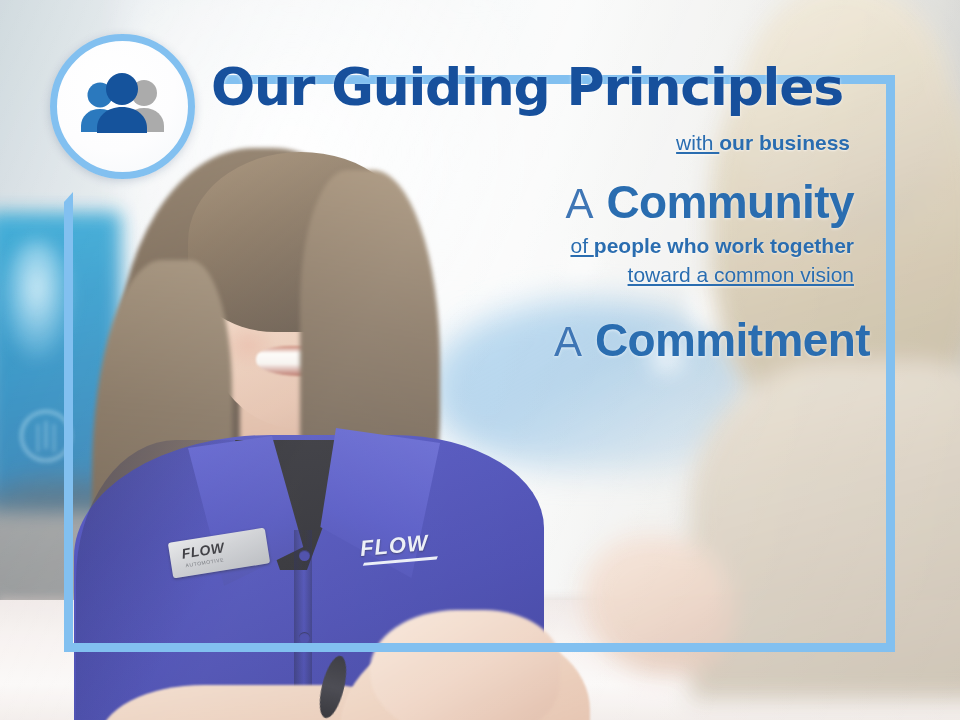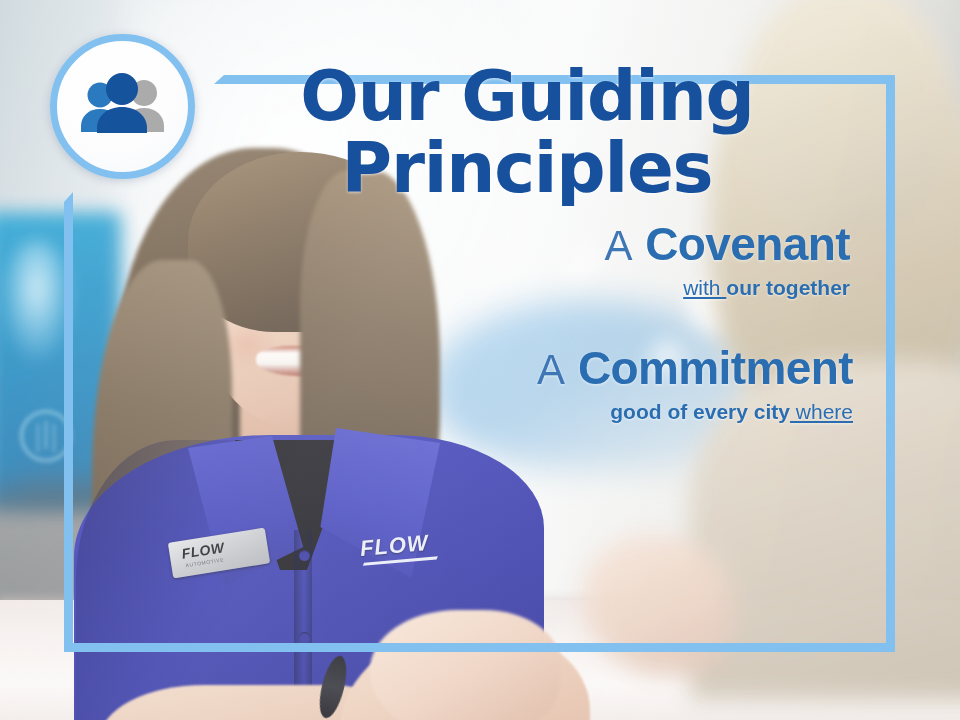--- a/index.html
+++ b/index.html
@@ -541,21 +541,21 @@
     position: absolute;
     left: 180px;
     top: 60px;
     width: 700px;
     text-align: right;
   }
 
   .headline {
     font-family: "DejaVu Sans", sans-serif;
     font-weight: bold;
-    font-size: 69px;
+    font-size: 52px;
     line-height: 1.05;
     letter-spacing: -1.2px;
     color: var(--navy);
     text-align: center;
     margin: 0 0 14px 0;
     padding-right: 6px;
     text-shadow: 0 1px 3px rgba(255,255,255,.6);
   }
 
   .principle {
@@ -590,21 +590,21 @@
     color: var(--blue);
     margin-top: 4px;
     text-shadow: 0 1px 2px rgba(255,255,255,.6);
   }
   .p-sub b { font-weight: bold; }
   .p-sub .reg { font-weight: normal; text-decoration: underline; }
 
   
   .principle-1 { margin-right: 22px; }
   .principle-2 { margin-right: 18px; }
-  .principle-3 { margin-right: 19px; }
+  .principle-3 { margin-right: 2px; }
 
   :root {
     --navy: #17509C;
     --blue: #2A6DB0;
     --frame: #82C0F0;
   }
 </style>
 </head>
 <body>
 
@@ -690,38 +690,43 @@
         <path d="M47 35c-15 0-25 9.5-25 21v5h50v-5c0-11.5-10-21-25-21z" fill="#15539C"></path>
       </svg>
     </span>
   </div>
 
   <div class="content">
 
     <h1 class="headline">Our Guiding Principles</h1>
 
     <div class="principle principle-1">
+      <div class="p-sub">
+        <span class="reg">with </span><b>our business</b>
+      </div>
+    </div>
+
+    <div class="p-spacer-1"></div>
+
+    <div class="principle principle-2">
       <div class="p-line">
         <span class="p-art">A</span>
-        <span class="p-word">Covenant</span>
+        <span class="p-word">Community</span>
       </div>
       <div class="p-sub">
-        <span class="reg">with </span><b>our together</b>
+        <div><span class="reg">of </span><b>people who work together</b></div>
+        <div class="reg">toward a common vision</div>
       </div>
     </div>
-
-    <div class="p-spacer-1"></div>
-
 
     <div class="p-spacer-2"></div>
 
     <div class="principle principle-3">
       <div class="p-line">
         <span class="p-art">A</span>
         <span class="p-word">Commitment</span>
       </div>
       <div class="p-sub">
-        <div><b>good of every city</b><span class="reg"> where</span></div>
       </div>
     </div>
 
   </div>
 </div>
 
 </body></html>

